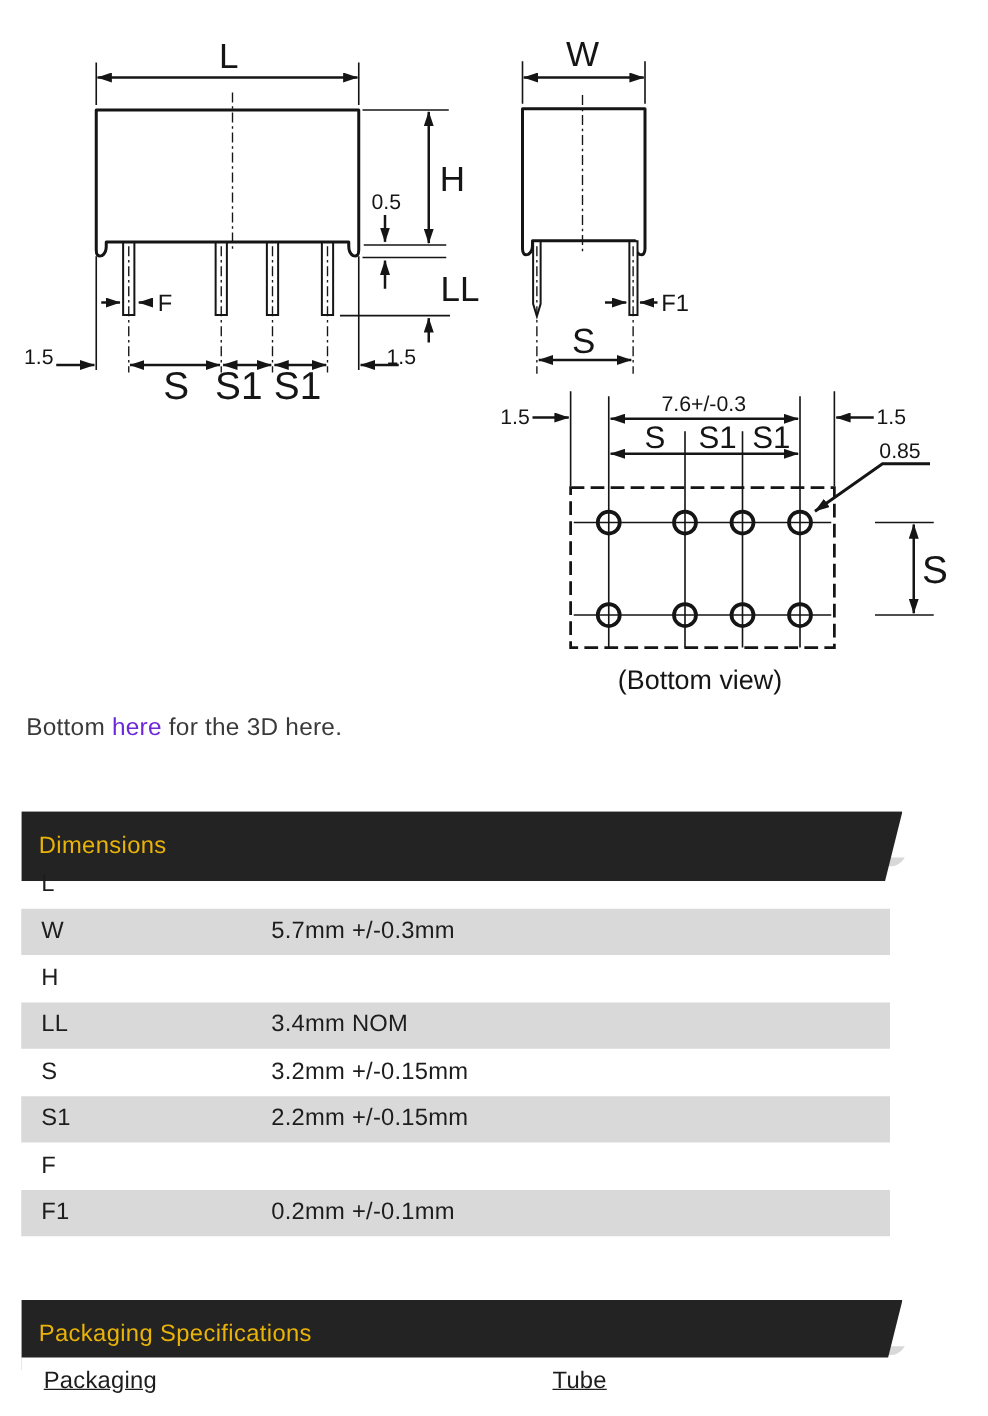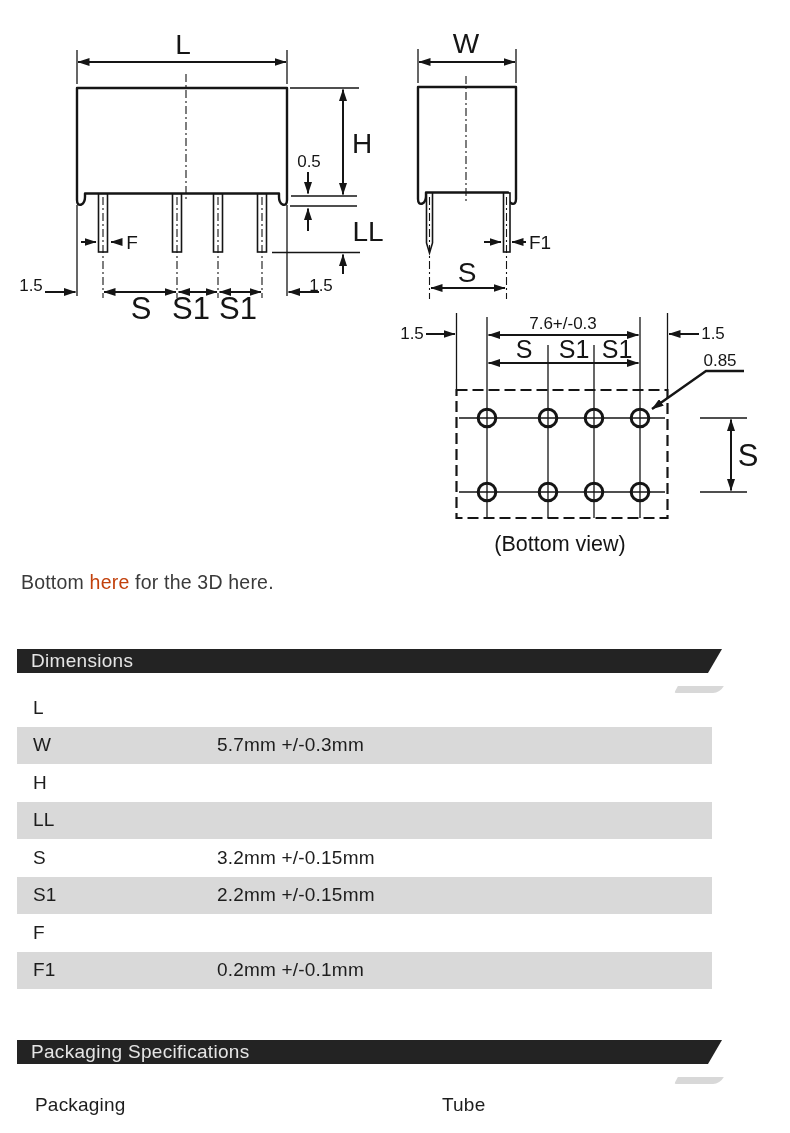--- a/index.html
+++ b/index.html
@@ -16,24 +16,24 @@
   .leader{stroke:#151515;stroke-width:2.4;fill:none;}
   .cl{stroke:#151515;stroke-width:1.1;fill:none;stroke-dasharray:8 3 2 3;}
   .dashrect{fill:none;stroke:#151515;stroke-width:2.2;stroke-dasharray:11 5;}
   .hole{fill:none;stroke:#151515;stroke-width:3;}
   text.svgt{fill:#151515;font-family:"Liberation Sans","DejaVu Sans",sans-serif;}
   .t17{font-size:17px;} .t19{font-size:19px;} .t25{font-size:25px;}
   .t28{font-size:28px;} .t31{font-size:31px;} .t21{font-size:21.5px;}
   .mid{text-anchor:middle;}
   
   .link-line{position:absolute;left:21px;top:571px;margin:0;font-size:19.5px;color:#3a3a3a;letter-spacing:.2px;}
-  .link-line a{color:#c2410c;text-decoration:none;cursor:pointer;}
+  .link-line a{color:#6d28d9;text-decoration:none;cursor:pointer;}
   
   .section-bar{
-    position:absolute;left:17px;width:705px;height:24px;background:#232323;color:#e5e5e5;
+    position:absolute;left:17px;width:705px;height:56px;background:#232323;color:#eab308;
     display:flex;align-items:center;padding-left:14px;box-sizing:border-box;font-size:19px;letter-spacing:.3px;
     clip-path:polygon(0 0,100% 0,calc(100% - 14px) 100%,0 100%);
   }
   .bar-shadow{position:absolute;width:46px;height:7px;background:#d8d8d8;border-radius:0 0 8px 2px;transform:skewX(-28deg);}
   
   .spec-table{position:absolute;left:17px;width:695px;}
   .trow{display:flex;align-items:center;height:37.5px;font-size:19px;letter-spacing:.2px;}
   .spec-table .trow:nth-child(even){background:#d9d9d9;}
   .tlabel{width:184px;padding-left:16px;box-sizing:content-box;flex:0 0 auto;}
   .tvalue{flex:1;}
@@ -183,20 +183,21 @@
     </div>
     <div class="trow">
       <span class="tlabel">W</span>
       <span class="tvalue">5.7mm +/-0.3mm</span>
     </div>
     <div class="trow">
       <span class="tlabel">H</span>
     </div>
     <div class="trow">
       <span class="tlabel">LL</span>
+      <span class="tvalue">3.4mm NOM</span>
     </div>
     <div class="trow">
       <span class="tlabel">S</span>
       <span class="tvalue">3.2mm +/-0.15mm</span>
     </div>
     <div class="trow">
       <span class="tlabel">S1</span>
       <span class="tvalue">2.2mm +/-0.15mm</span>
     </div>
     <div class="trow">
@@ -206,20 +207,20 @@
       <span class="tlabel">F1</span>
       <span class="tvalue">0.2mm +/-0.1mm</span>
     </div>
   </div>
 
   <div class="bar-shadow" style="left:676px;top:1077px;"></div>
   <div class="section-bar" style="top:1040px;">
     <span>Packaging Specifications</span>
   </div>
 
-  <div class="spec-table pk-table" style="top:1086px;">
+  <div class="spec-table pk-table" style="top:1086px;text-decoration:underline;">
     <div class="trow">
       <span class="tlabel pk-label">Packaging</span>
       <span class="tvalue">Tube</span>
     </div>
   </div>
 
 </div>
 
 </body></html>

